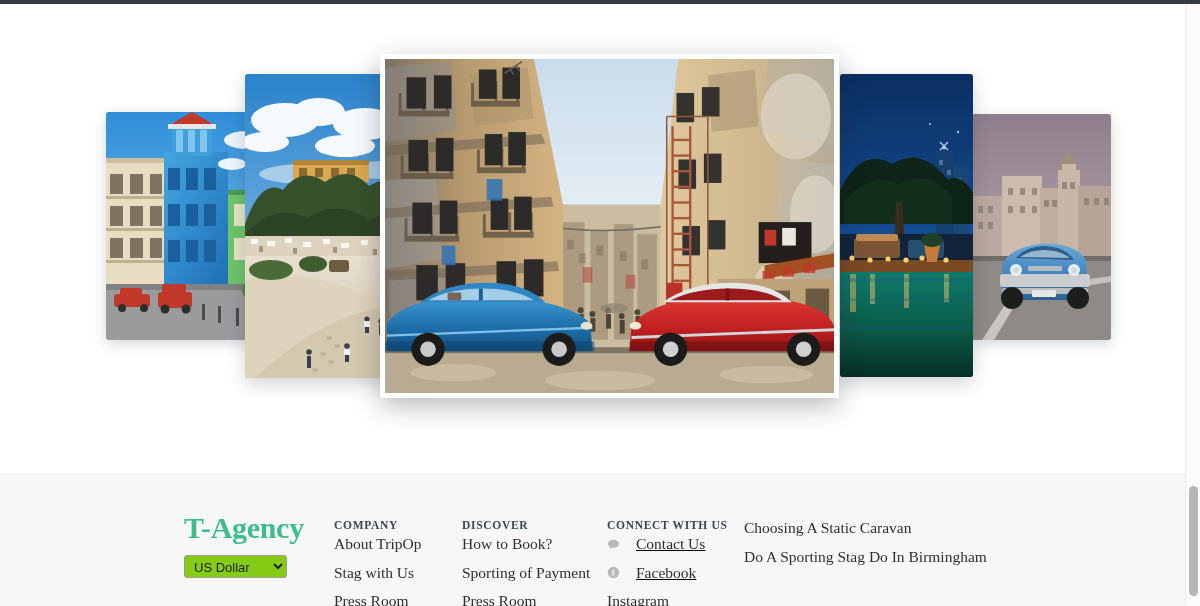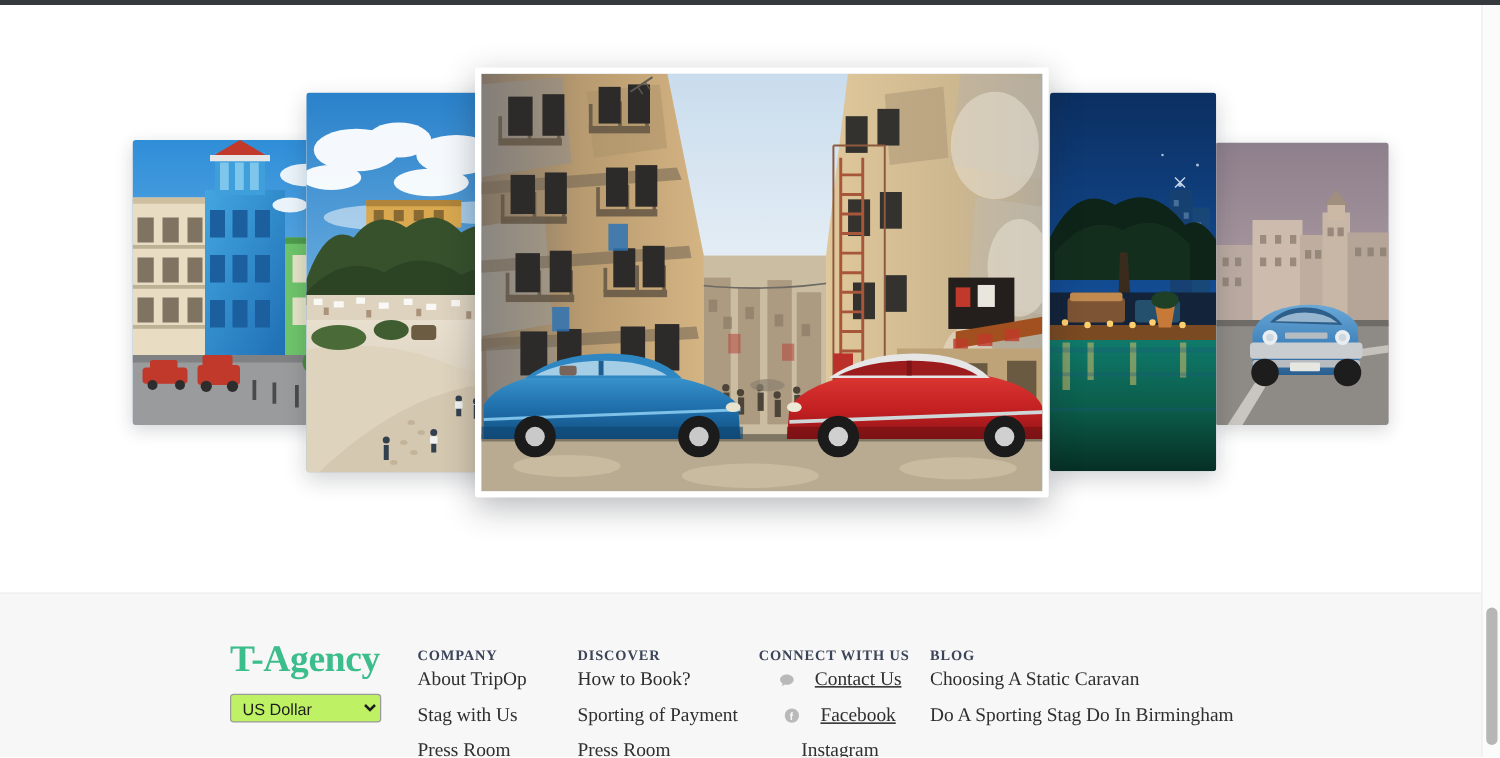--- a/index.html
+++ b/index.html
@@ -128,25 +128,25 @@
     line-height: 1;
     color: #3cbd8c;
     letter-spacing: -0.3px;
     margin: 0 0 12px 0;
     white-space: nowrap;
   }
   .currency-select {
     font-family: "Liberation Sans", sans-serif;
     font-size: 13px;
     color: #1d1d1d;
-    background: #bef264;
+    background: #84cc16;
     border: 1px solid #9a9a9a;
     border-radius: 3px;
     padding: 3px 5px;
-    width: 121px;
+    width: 103px;
     height: 23px;
     line-height: 15px;
   }
   .footer-col {
     position: absolute;
     top: 44px;
   }
   .col-company  { left: 334px; width: 122px; }
   .col-discover { left: 462px; width: 138px; }
   .col-connect  { left: 607px; width: 130px; }
@@ -165,21 +165,21 @@
   .col-list { list-style: none; margin: 0; padding: 0; }
   .col-list li { margin: 0 0 10.5px 0; text-decoration: underline; }
   .col-link {
     font-family: "Liberation Serif", serif;
     font-size: 15.5px;
     color: #2f2f2f;
     text-decoration: none;
     white-space: nowrap;
     display: inline-block;
   }
-  .social-item { display: flex; align-items: center; gap: 16px; justify-content: center; }
+  .social-item { display: flex; align-items: center; gap: 16px; }
   .social-icon {
     display: inline-flex;
     align-items: center;
     justify-content: center;
     width: 13px; height: 13px;
     flex: 0 0 13px;
     color: #b9b9b9;
   }
   .social-icon svg { display: block; }
 </style>
@@ -826,21 +826,20 @@
             <li>
               <a href="#" class="col-link social-item">
 
                 <span>Instagram</span>
               </a>
             </li>
           </ul>
         </div>
 
         <div class="footer-col col-blog">
-          <div class="col-heading">BLOG</div>
           <ul class="col-list">
             <li><a href="#" class="col-link">Choosing A Static Caravan</a></li>
             <li><a href="#" class="col-link">Do A Sporting Stag Do In Birmingham</a></li>
           </ul>
         </div>
 
       </div>
     </footer>
   </div>
 

